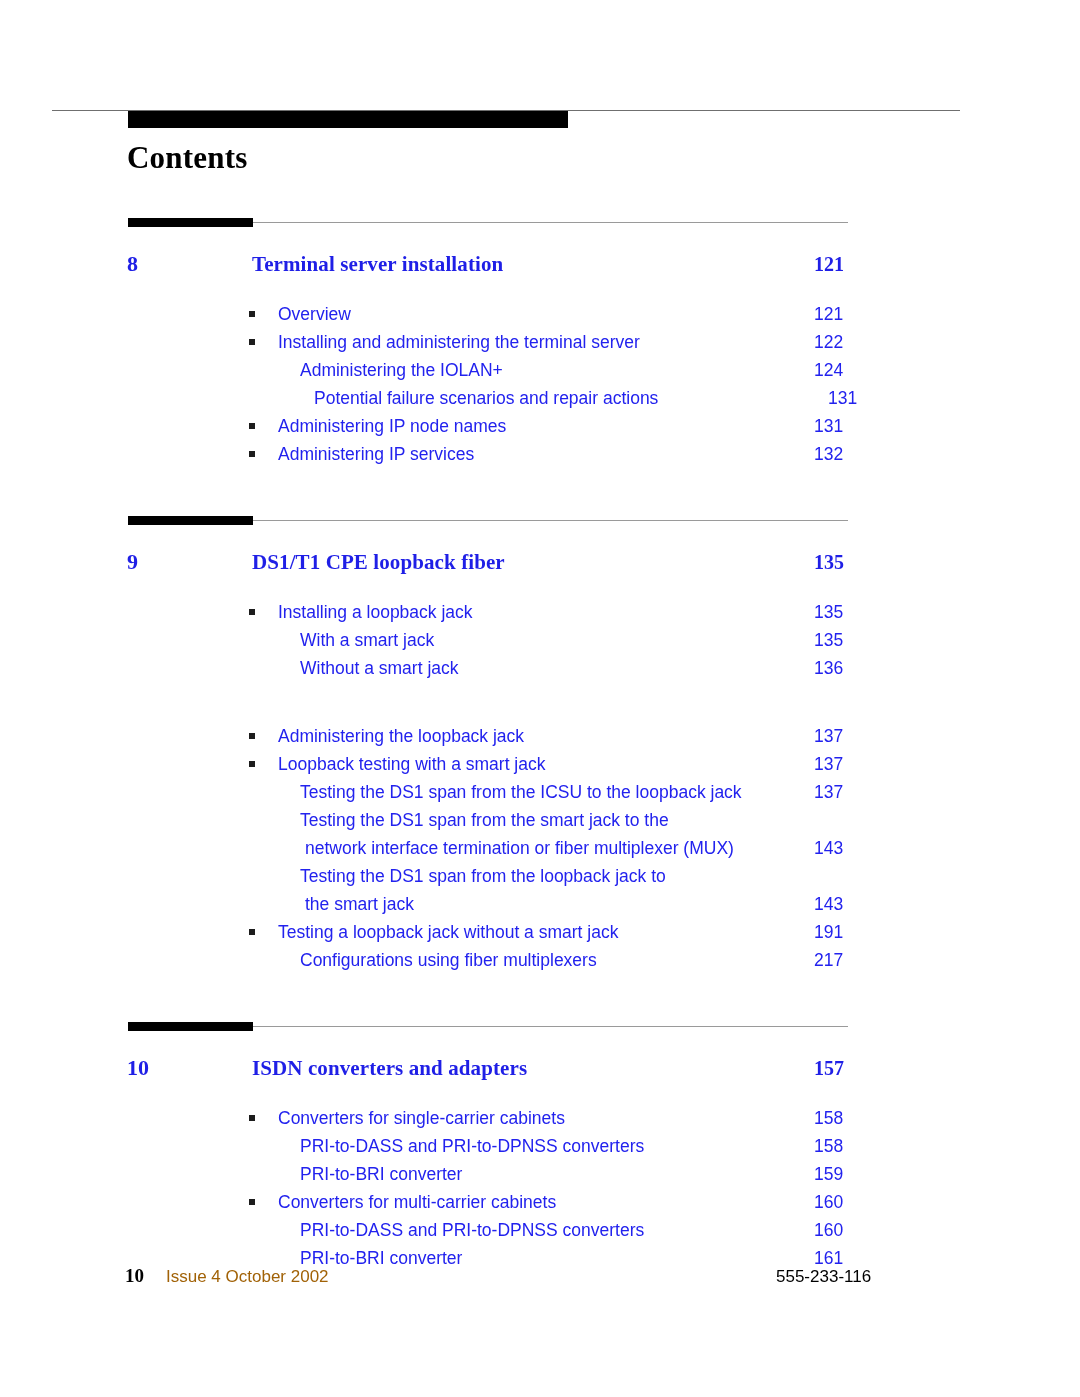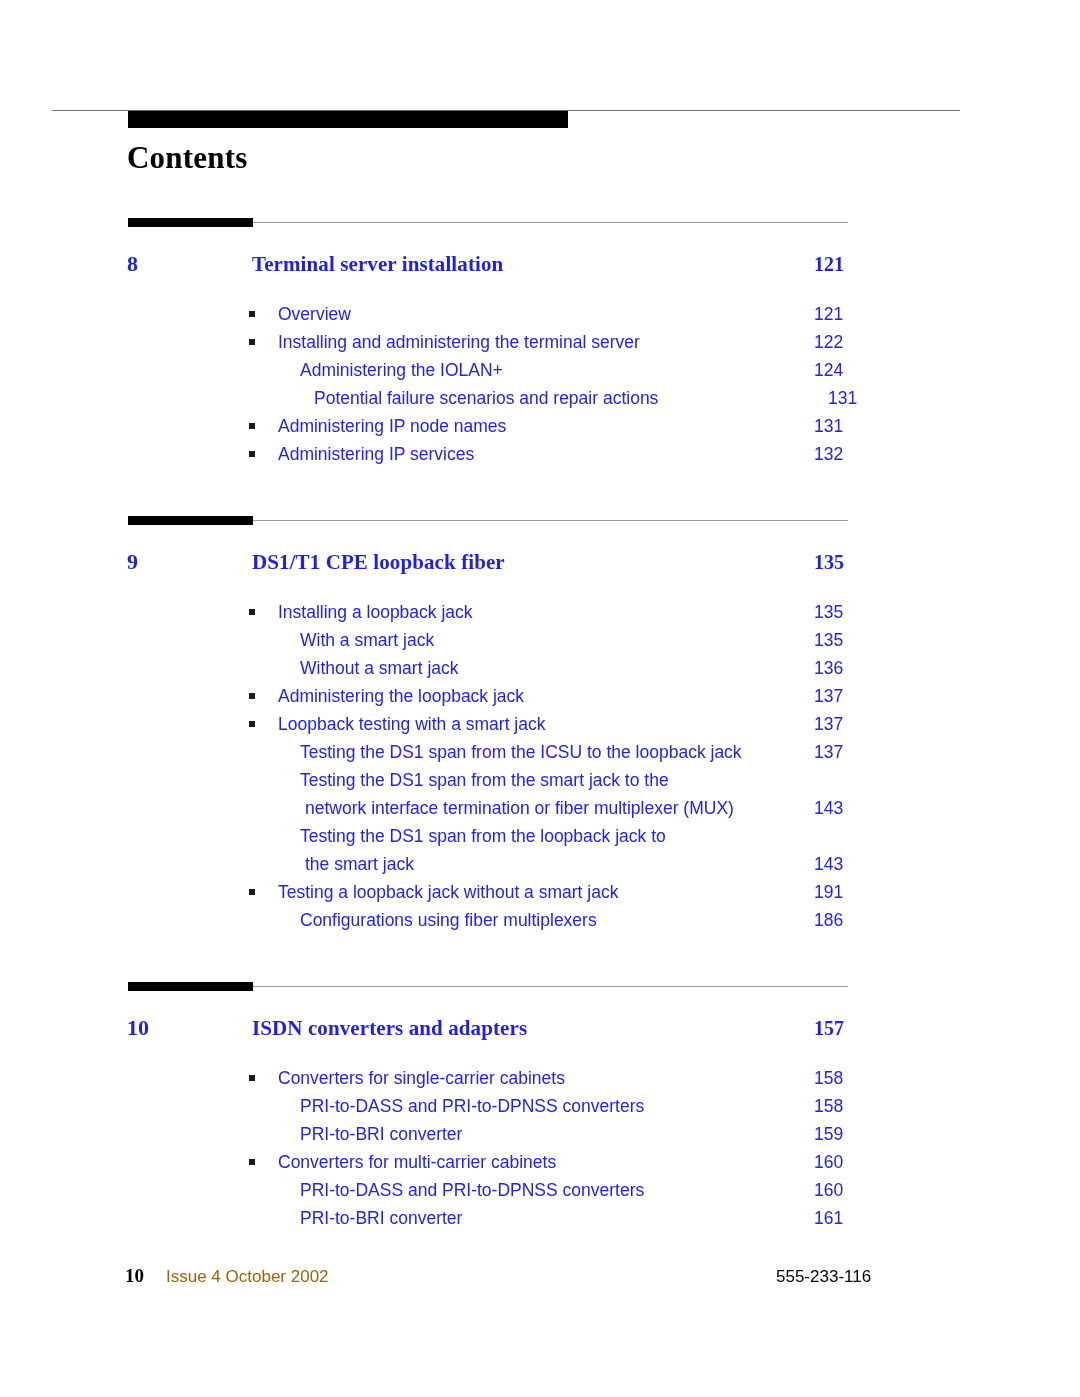--- a/index.html
+++ b/index.html
@@ -282,21 +282,21 @@
             <span style="display: block;">With a smart jack</span>
           </span>
           <span class="epage top">135</span>
         </div>
         <div class="entry lvl2" style="min-height: 28px;">
           <span class="etext">
             <span style="display: block;">Without a smart jack</span>
           </span>
           <span class="epage top">136</span>
         </div>
-        <div class="entry lvl1" style="min-height: 28px;">
+        <div class="entry lvl1" style="min-height: 28px; margin-top: 40px;">
           <span class="bullet"></span>
           <span class="etext">
             <span style="display: block;">Administering the loopback jack</span>
           </span>
           <span class="epage top">137</span>
         </div>
         <div class="entry lvl1" style="min-height: 28px;">
           <span class="bullet"></span>
           <span class="etext">
             <span style="display: block;">Loopback testing with a smart jack</span>
@@ -327,21 +327,21 @@
           <span class="bullet"></span>
           <span class="etext">
             <span style="display: block;">Testing a loopback jack without a smart jack</span>
           </span>
           <span class="epage top">191</span>
         </div>
         <div class="entry lvl2" style="min-height: 28px;">
           <span class="etext">
             <span style="display: block;">Configurations using fiber multiplexers</span>
           </span>
-          <span class="epage top">186</span>
+          <span class="epage top">217</span>
         </div>
       </div>
       <div class="chapter-gap"></div>
       <div class="chapter">
         <div class="chapter-divider">
           <div class="blk"></div>
           <div class="thin"></div>
         </div>
         <div class="chapter-head">
           <span class="chapter-num">10</span>

